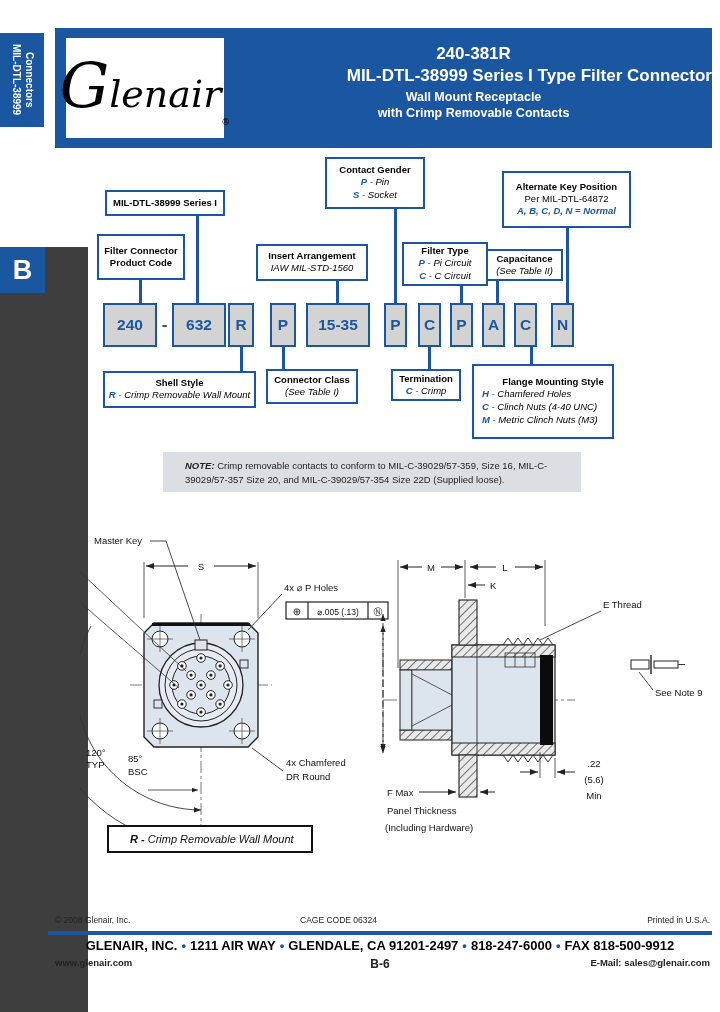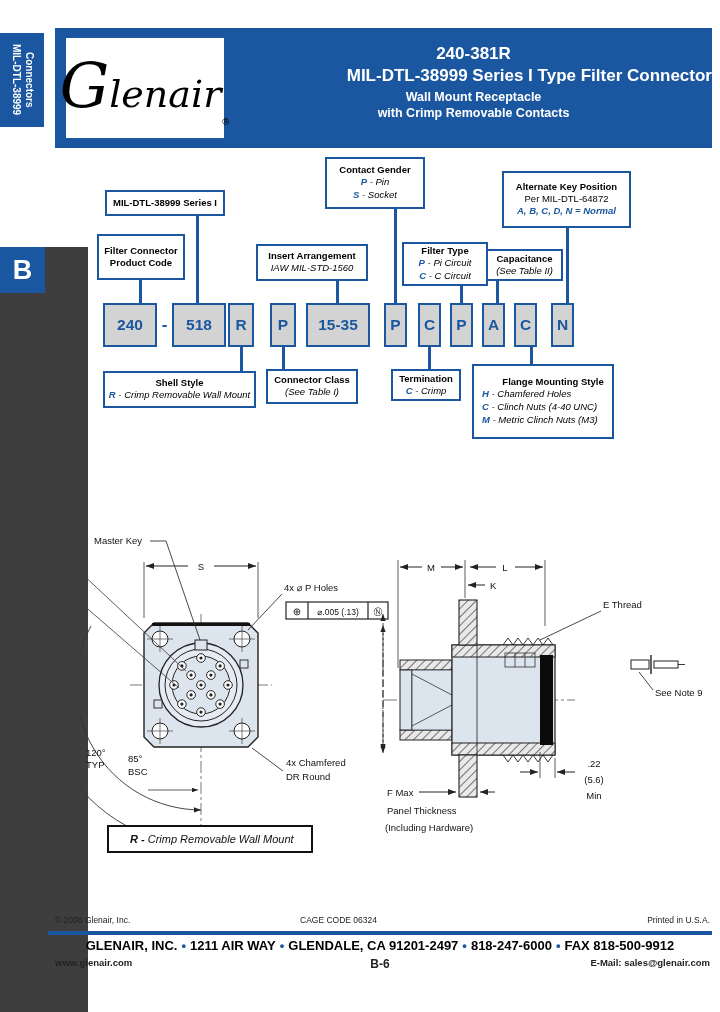--- a/index.html
+++ b/index.html
@@ -111,21 +111,21 @@
     <div class="co-s">(See Table II)</div>
   </div>
   <div class="co" style="left:502px;top:171px;width:129px;height:57px">
     <div class="co-t">Alternate Key Position</div>
     <div class="co-s" style="font-style:normal">Per MIL-DTL-64872</div>
     <div class="co-o blue-it">A, B, C, D, N = Normal</div>
   </div>
 
   <div class="pb" style="left:103px;width:54px">240</div>
   <div id="pn-dash" style="left:157px;width:15px">-</div>
-  <div class="pb" style="left:172px;width:54px">518</div>
+  <div class="pb" style="left:172px;width:54px">632</div>
   <div class="pb" style="left:228px;width:26px">R</div>
   <div class="pb" style="left:270px;width:26px">P</div>
   <div class="pb" style="left:306px;width:64px">15-35</div>
   <div class="pb" style="left:384px;width:23px">P</div>
   <div class="pb" style="left:418px;width:23px">C</div>
   <div class="pb" style="left:450px;width:23px">P</div>
   <div class="pb" style="left:482px;width:23px">A</div>
   <div class="pb" style="left:514px;width:23px">C</div>
   <div class="pb" style="left:551px;width:23px">N</div>
 
@@ -153,20 +153,24 @@
     <div class="co-t">Termination</div>
     <div class="co-o"><span class="code">C</span> <span>- Crimp</span></div>
   </div>
   <div class="co co-left" style="left:472px;top:364px;width:142px;height:75px">
     <div class="co-t">Flange Mounting Style</div>
     <div class="co-o"><span class="code">H</span> <span>- Chamfered Holes</span></div>
     <div class="co-o"><span class="code">C</span> <span>- Clinch Nuts (4-40 UNC)</span></div>
     <div class="co-o"><span class="code">M</span> <span>- Metric Clinch Nuts (M3)</span></div>
   </div>
 
+  <div class="abs" id="note-box">
+    <span class="nl">NOTE:</span>
+    <span>Crimp removable contacts to conform to MIL-C-39029/57-359, Size 16, MIL-C-39029/57-357 Size 20, and MIL-C-39029/57-354 Size 22D (Supplied loose).</span>
+  </div>
 
   <svg class="abs" style="left:80px;top:528px" width="312" height="332" viewBox="0 0 312 332">
     <defs>
       <marker id="ar" markerWidth="9" markerHeight="8" refX="8" refY="3" orient="auto">
         <path d="M0,0 L8,3 L0,6 Z" fill="#222"></path>
       </marker>
       <pattern id="hat" width="6" height="6" patternUnits="userSpaceOnUse" patternTransform="rotate(45)">
         <rect width="6" height="6" fill="#e9e9e9"></rect>
           <line x1="0" y1="0" x2="0" y2="6" stroke="#555" stroke-width="1.6"></line>
       </pattern>

